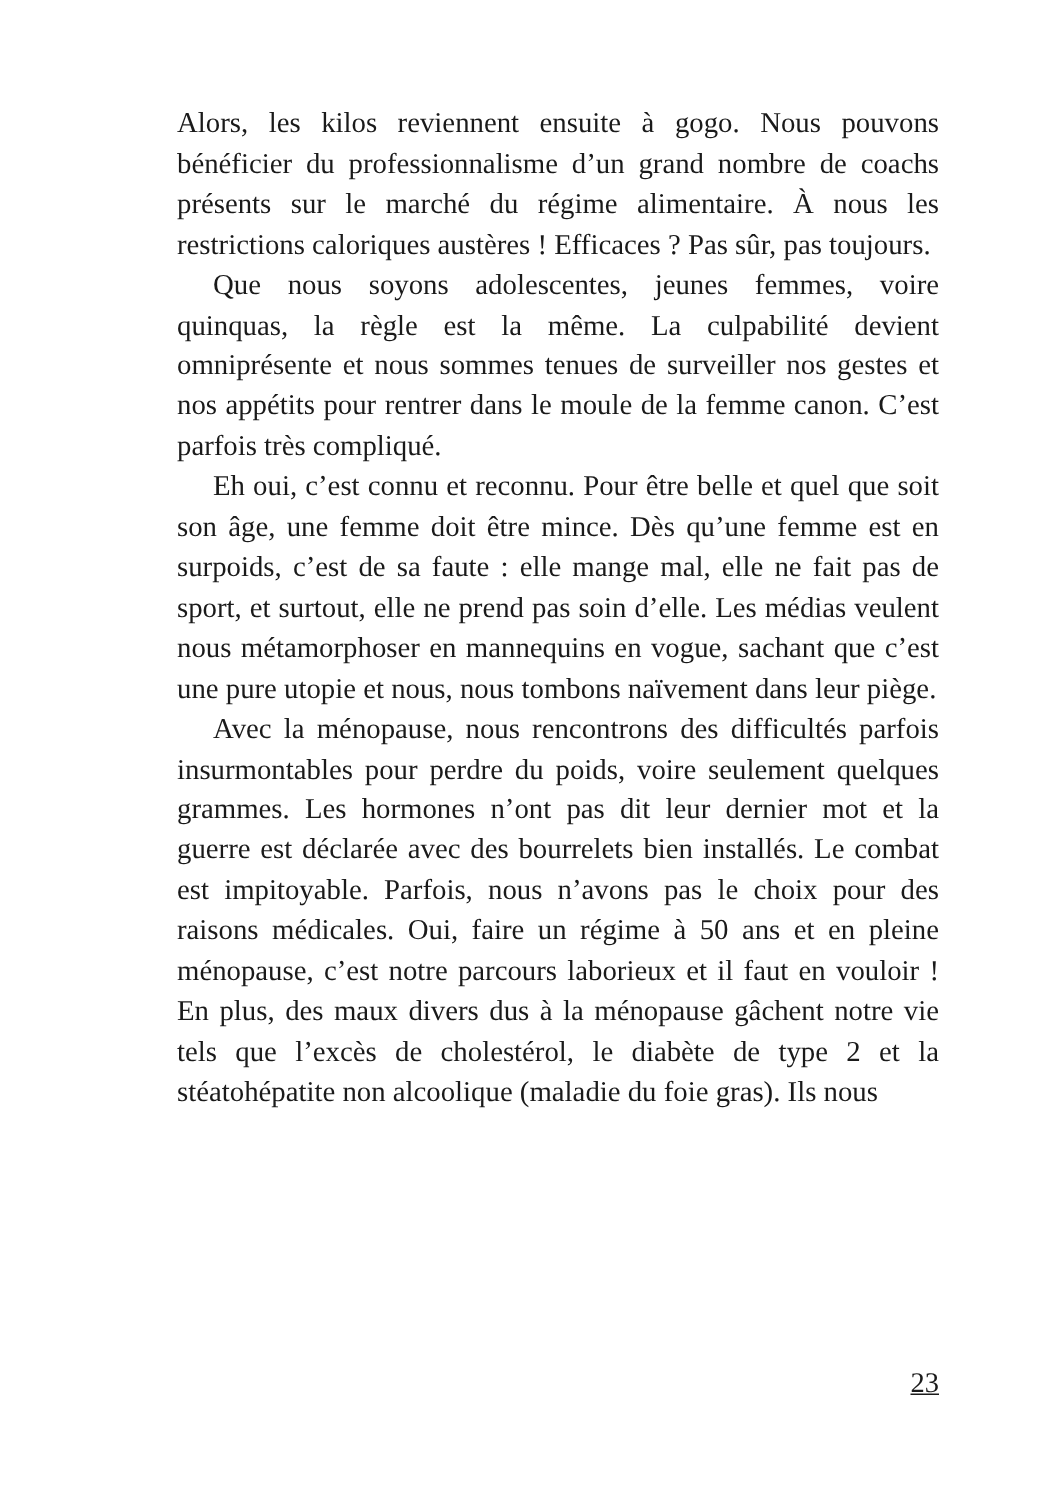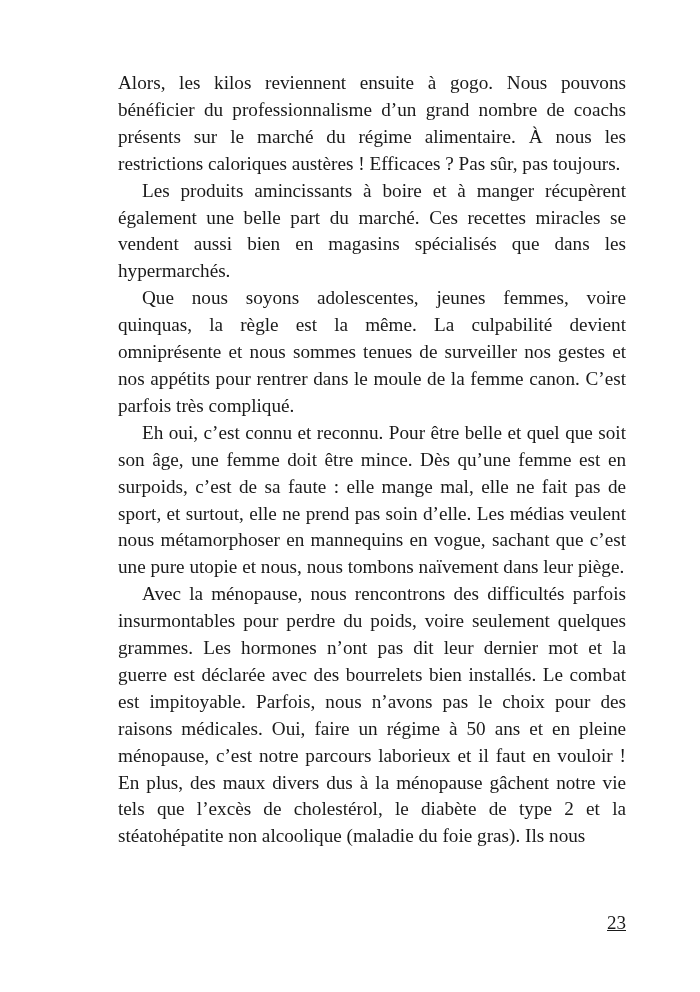--- a/index.html
+++ b/index.html
@@ -53,19 +53,18 @@
       color: #1a1a1a;
       text-decoration: underline;
     }
   </style>
 </head>
 <body>
 
 <div class="page">
   <div class="text-block">
     <p class="no-indent">Alors, les kilos reviennent ensuite à gogo. Nous pouvons bénéficier du professionnalisme d’un grand nombre de coachs présents sur le marché du régime alimentaire. À nous les restrictions caloriques austères ! Efficaces ? Pas sûr, pas toujours.</p>
-    <p>Les produits amincissants à boire et à manger récupèrent également une belle part du marché. Ces recettes miracles se vendent aussi bien en magasins spécialisés que dans les hypermarchés.</p>
     <p>Que nous soyons adolescentes, jeunes femmes, voire quinquas, la règle est la même. La culpabilité devient omniprésente et nous sommes tenues de surveiller nos gestes et nos appétits pour rentrer dans le moule de la femme canon. C’est parfois très compliqué.</p>
     <p>Eh oui, c’est connu et reconnu. Pour être belle et quel que soit son âge, une femme doit être mince. Dès qu’une femme est en surpoids, c’est de sa faute : elle mange mal, elle ne fait pas de sport, et surtout, elle ne prend pas soin d’elle. Les médias veulent nous métamorphoser en mannequins en vogue, sachant que c’est une pure utopie et nous, nous tombons naïvement dans leur piège.</p>
     <p>Avec la ménopause, nous rencontrons des difficultés parfois insurmontables pour perdre du poids, voire seulement quelques grammes. Les hormones n’ont pas dit leur dernier mot et la guerre est déclarée avec des bourrelets bien installés. Le combat est impitoyable. Parfois, nous n’avons pas le choix pour des raisons médicales. Oui, faire un régime à 50 ans et en pleine ménopause, c’est notre parcours laborieux et il faut en vouloir ! En plus, des maux divers dus à la ménopause gâchent notre vie tels que l’excès de cholestérol, le diabète de type 2 et la stéatohépatite non alcoolique (maladie du foie gras). Ils nous</p>
   </div>
   <div class="page-number">23</div>
 </div>
 
 </body></html>

